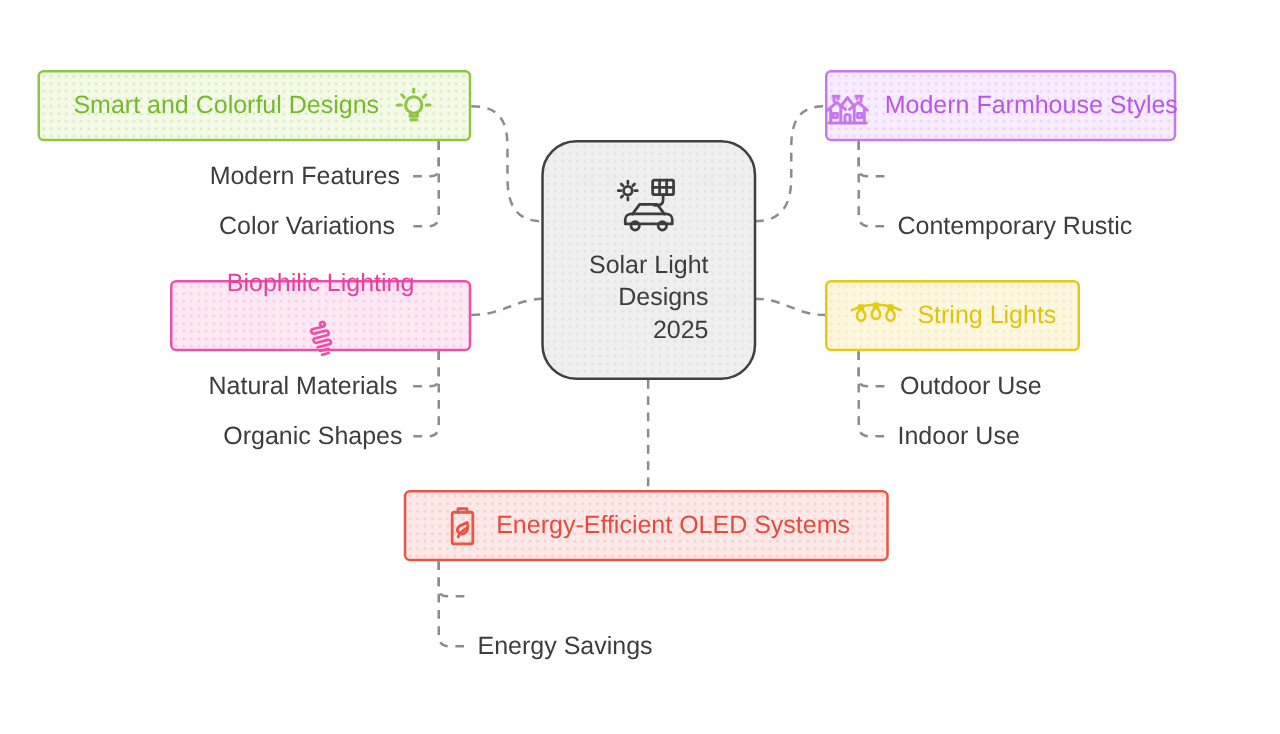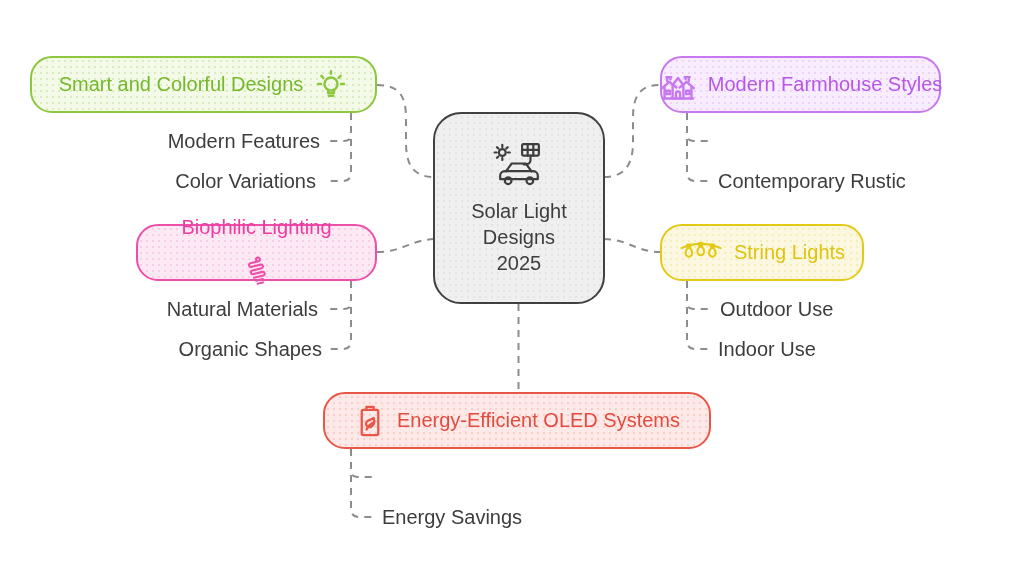--- a/index.html
+++ b/index.html
@@ -5,21 +5,21 @@
   html,body{margin:0;padding:0;background:#fff;}
   .canvas{
     position:relative;width:1024px;height:587px;background:#ffffff;overflow:hidden;
     font-family:"Liberation Sans","DejaVu Sans",sans-serif;
   }
   svg.connectors{position:absolute;left:0;top:0;}
   .connectors path{fill:none;stroke:#8c8c8c;stroke-width:2;stroke-dasharray:7 6;}
 
   .node{position:absolute;display:flex;align-items:center;justify-content:center;
     white-space:nowrap;box-sizing:border-box;}
-  .branch{gap:11px;border-radius:22px;border:2px solid;font-size:20px;height:57px;}
+  .branch{gap:11px;border-radius:5px;border:2px solid;font-size:20px;height:57px;}
   .branch .nicon{display:flex;align-items:center;}
 
   .b-green {left:30px; top:56px; width:347px; color:#76b82d; border-color:#8dc63f;
     background-color:#f4fae8;
     background-image:radial-gradient(rgba(141,198,63,.25) 1px, transparent 1.4px);
     background-size:6px 6px;}
   .b-purple{left:660px;top:56px; width:281px; color:#b757e8; border-color:#c678ee;
     background-color:#f8edfe;
     background-image:radial-gradient(rgba(198,120,238,.22) 1px, transparent 1.4px);
     background-size:6px 6px;}
@@ -36,21 +36,21 @@
     background-image:radial-gradient(rgba(233,85,71,.18) 1px, transparent 1.4px);
     background-size:6px 6px;}
 
   .center-node{
     left:433px;top:112px;width:172px;height:192px;
     flex-direction:column;gap:4px;
     border:2.5px solid #404040;border-radius:28px;
     background-color:#efeff0;
     background-image:radial-gradient(rgba(0,0,0,.05) 1px, transparent 1.4px);
     background-size:6px 6px;
-    color:#3d3d3d;font-size:20px;line-height:26px;text-align:center;
+    color:#3d3d3d;font-size:20px;line-height:26px;text-align:right;
   }
   .center-label{white-space:pre-line;}
 
   .sub{position:absolute;font-size:20px;line-height:26px;color:#3d3d3d;white-space:nowrap;}
   .sub.r{text-align:right;}
 </style>
 </head>
 <body>
 
 <div class="canvas">

